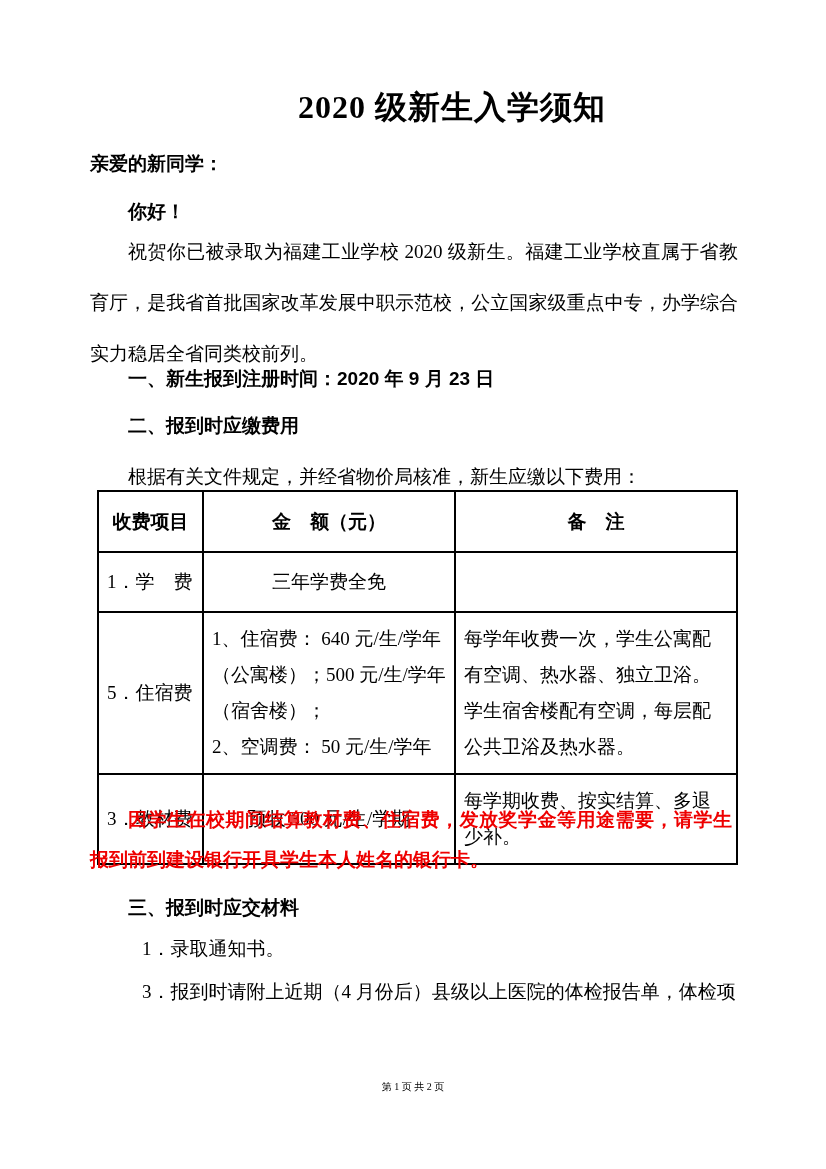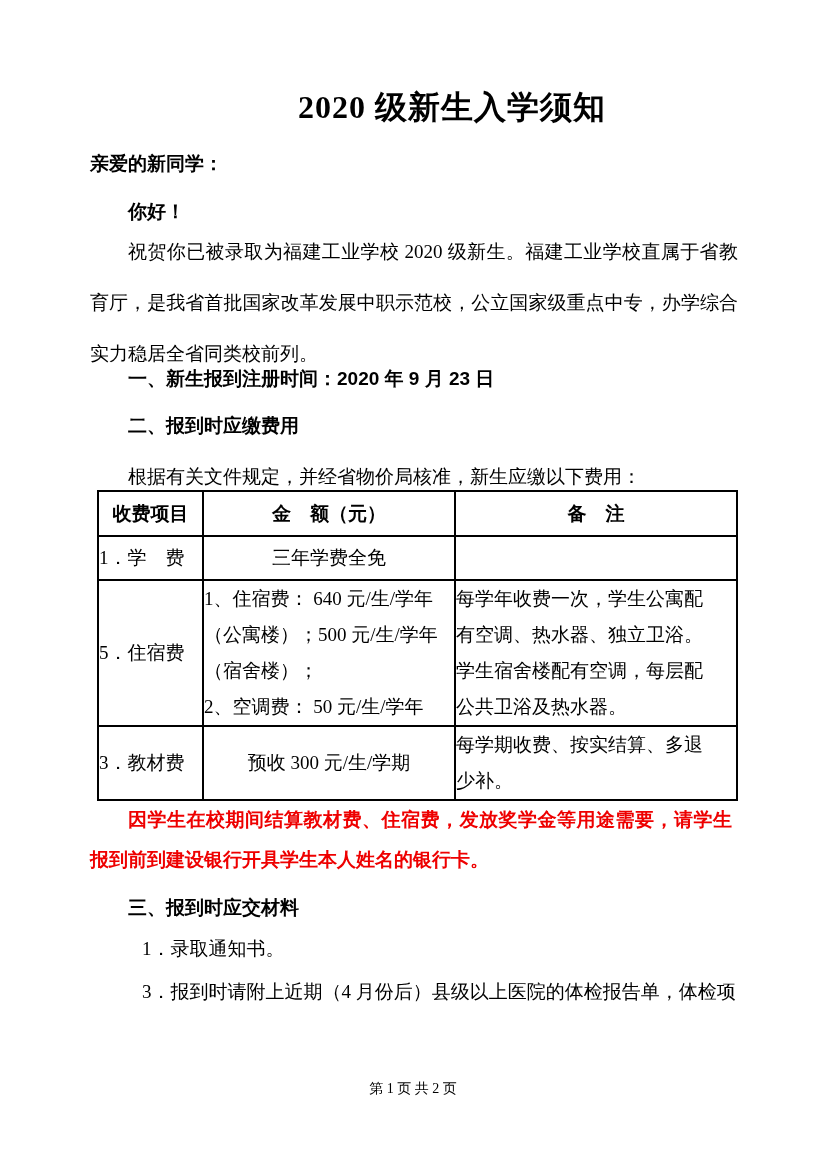--- a/index.html
+++ b/index.html
@@ -39,21 +39,21 @@
   table.fee-table {
     position:absolute; top:490px; left:97px;
     border-collapse:collapse;
     table-layout:fixed;
     width:639px;
   }
   .fee-table th, .fee-table td {
     border:2px solid #000000;
     font-size:19px;
     vertical-align:middle;
-    padding:0;
+    padding:8px;
   }
   .fee-table th {
     height:43px;
     font-family:"Liberation Sans","DejaVu Sans",sans-serif;
     font-weight:700;
     text-align:center;
   }
   .col-item { width:105px; }
   .col-amount { width:252px; }
   .col-note { width:282px; }
@@ -72,21 +72,21 @@
   .red-notice {
     position:absolute; top:800px; left:90px; width:642px;
     font-size:19px; line-height:40px;
     text-align:justify; text-indent:38px;
     color:#ee0000;
   }
   .materials { position:absolute; top:938px; left:104px; width:648px; font-size:19px; }
   .materials p { margin:0 0 21px 0; line-height:22px; text-indent:38px; }
   .page-footer {
     position:absolute; top:1080px; left:0; width:100%;
-    text-align:center; font-size:14px;font-family:Liberation Serif, serif;
+    text-align:center; font-size:10px;font-family:Liberation Serif, serif;
   }
 </style>
 </head>
 <body>
 
 <div class="page">
 
   <div class="doc-title">2020 级新生入学须知</div>
 
   <div class="greeting hei">亲爱的新同学：</div>

